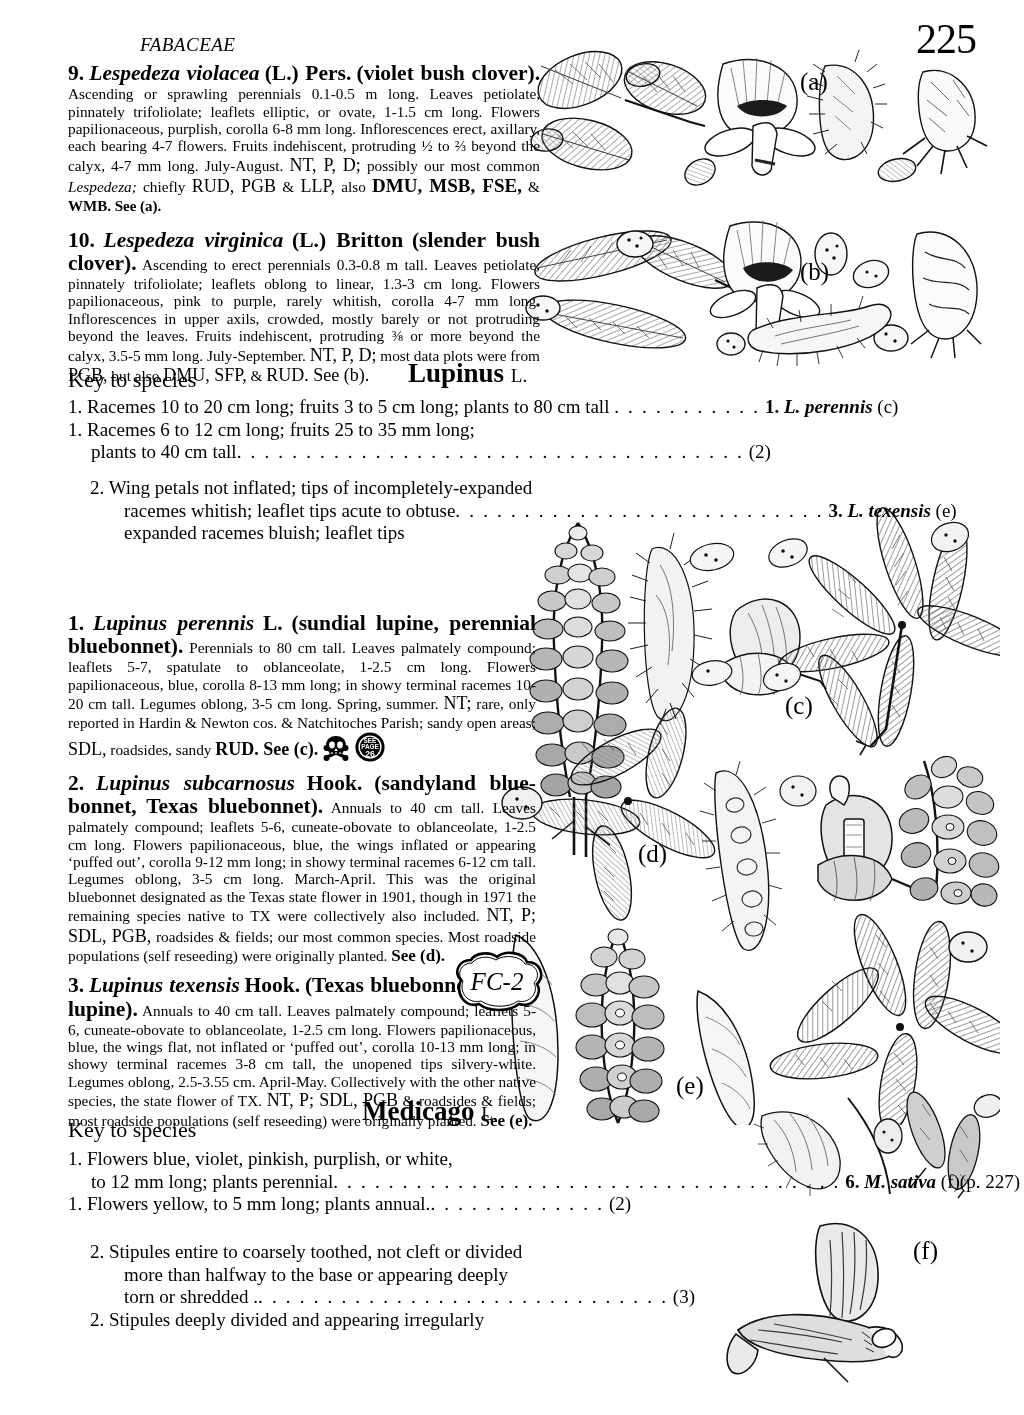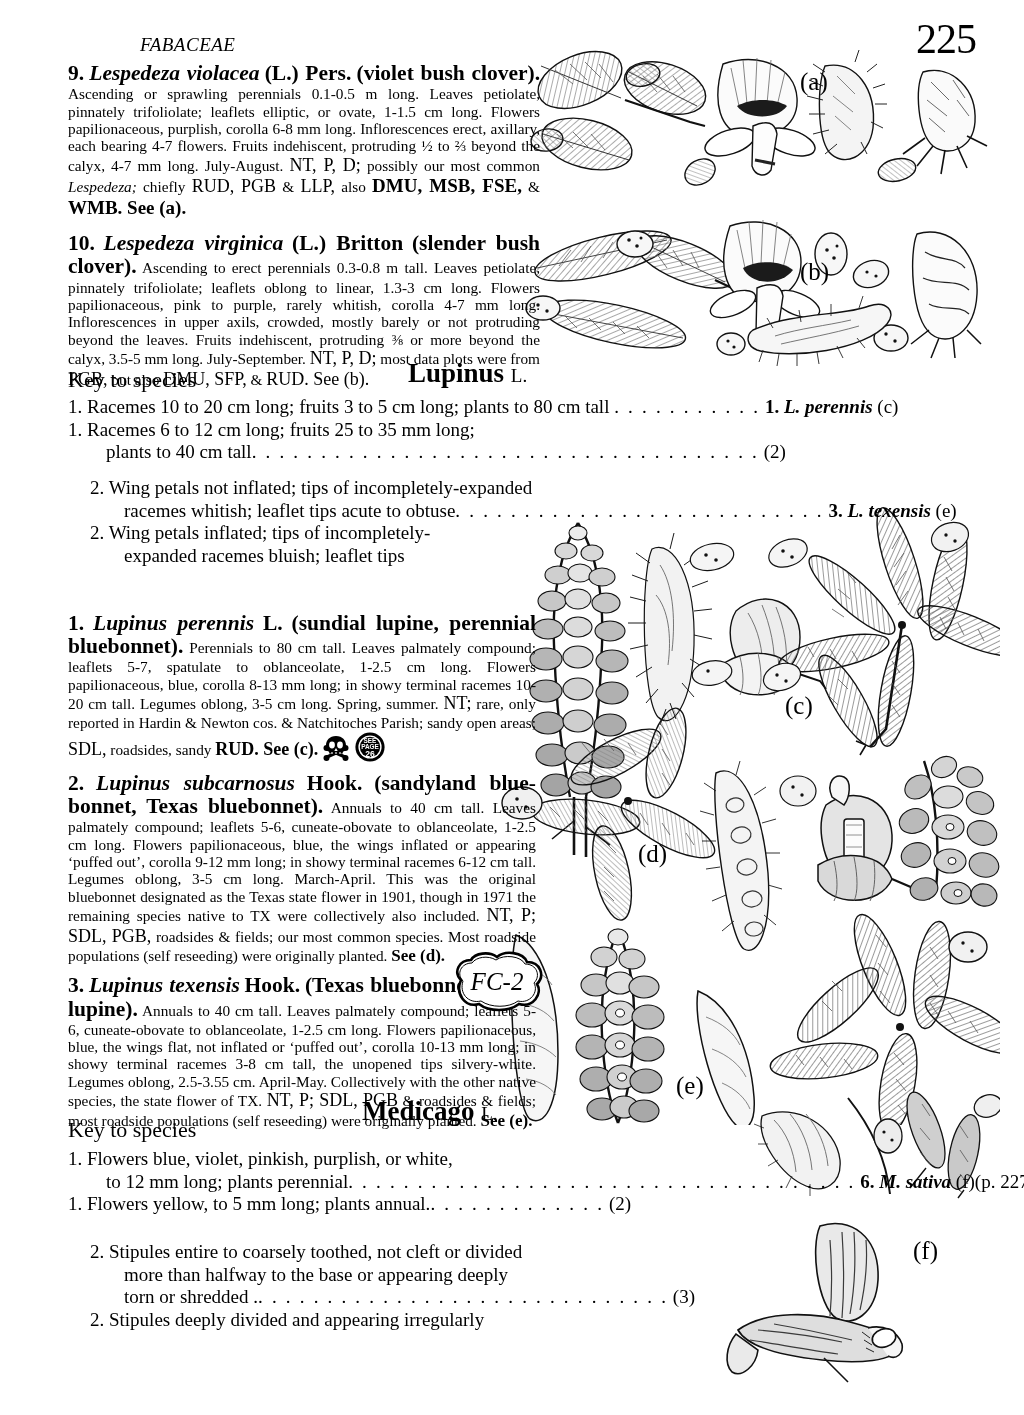--- a/index.html
+++ b/index.html
@@ -102,21 +102,21 @@
     font-size: 22px;
     line-height: 1.1;
   }
   .key-block { font-size: 19px; line-height: 1.18; }
   .key-line {
     display: block;
     white-space: nowrap;
   }
   .key-line.indent1 { margin-left: 0px; }
   .key-line.indent2 { margin-left: 22px; }
-  .key-line.cont1  { margin-left: 38px; }
+  .key-line.cont1  { margin-left: 23px; }
   .key-line.cont2  { margin-left: 56px; }
   .key-target {
     font-weight: bold;
   }
   .key-target .ksci {
     font-style: italic;
     font-weight: bold;
   }
   .key-target .klet {
     font-weight: normal;
@@ -679,21 +679,21 @@
       <span class="abbr">NT, P, D;</span>
       <span class="body">possibly our most common</span>
       <span class="body it">Lespedeza;</span>
       <span class="body">chiefly</span>
       <span class="abbr">RUD, PGB</span>
       <span class="body">&amp;</span>
       <span class="abbr">LLP,</span>
       <span class="body">also</span>
       <span class="bb" style="font-size:19px">DMU, MSB, FSE,</span>
       <span class="body">&amp;</span>
-      <span class="bb" style="font-size:19px">WMB. See (a).</span>
+      <span class="bb" style="font-size:15px">WMB. See (a).</span>
     </div>
 
     <div class="species-block" style="margin-top:14px;">
       <span class="lead">10.</span>
       <span class="lead sci">Lespedeza virginica</span>
       <span class="lead">(L.) Britton</span>
       <span class="lead">(slender bush clover).</span>
       <span class="body">Ascending to erect perennials 0.3-0.8 m tall. Leaves petiolate, pinnately trifoliolate; leaflets oblong to linear, 1.3-3 cm long. Flowers papilionaceous, pink to purple, rarely whitish, corolla 4-7 mm long. Inflorescences in upper axils, crowded, mostly barely or not protruding beyond the leaves. Fruits indehiscent, protruding ⅜ or more beyond the calyx, 3.5-5 mm long. July-September.</span>
       <span class="abbr">NT, P, D;</span>
       <span class="body">most data plots were from</span>
@@ -745,24 +745,20 @@
       </span>
       <span class="key-line cont2">
         <span>racemes whitish; leaflet tips acute to obtuse</span><span class="dots">. . . . . . . . . . . . . . . . . . . . . . . . . . .</span>
         <span class="key-target"><span>3.</span>
         <span class="ksci">L. texensis</span>
         <span class="klet">(e)</span></span>
       </span>
     </div>
 
     <div class="key-block">
-      <span class="key-line indent2">
-        <span>2.</span>
-        <span>Wing petals inflated; tips of incompletely-</span>
-      </span>
       <span class="key-line cont2">
         <span>expanded racemes bluish; leaflet tips</span>
       </span>
     </div>
   </div>
 
   <div class="text-col" style="top:612px; width:468px;">
 
     <div class="species-block">
       <span class="lead">1.</span>

